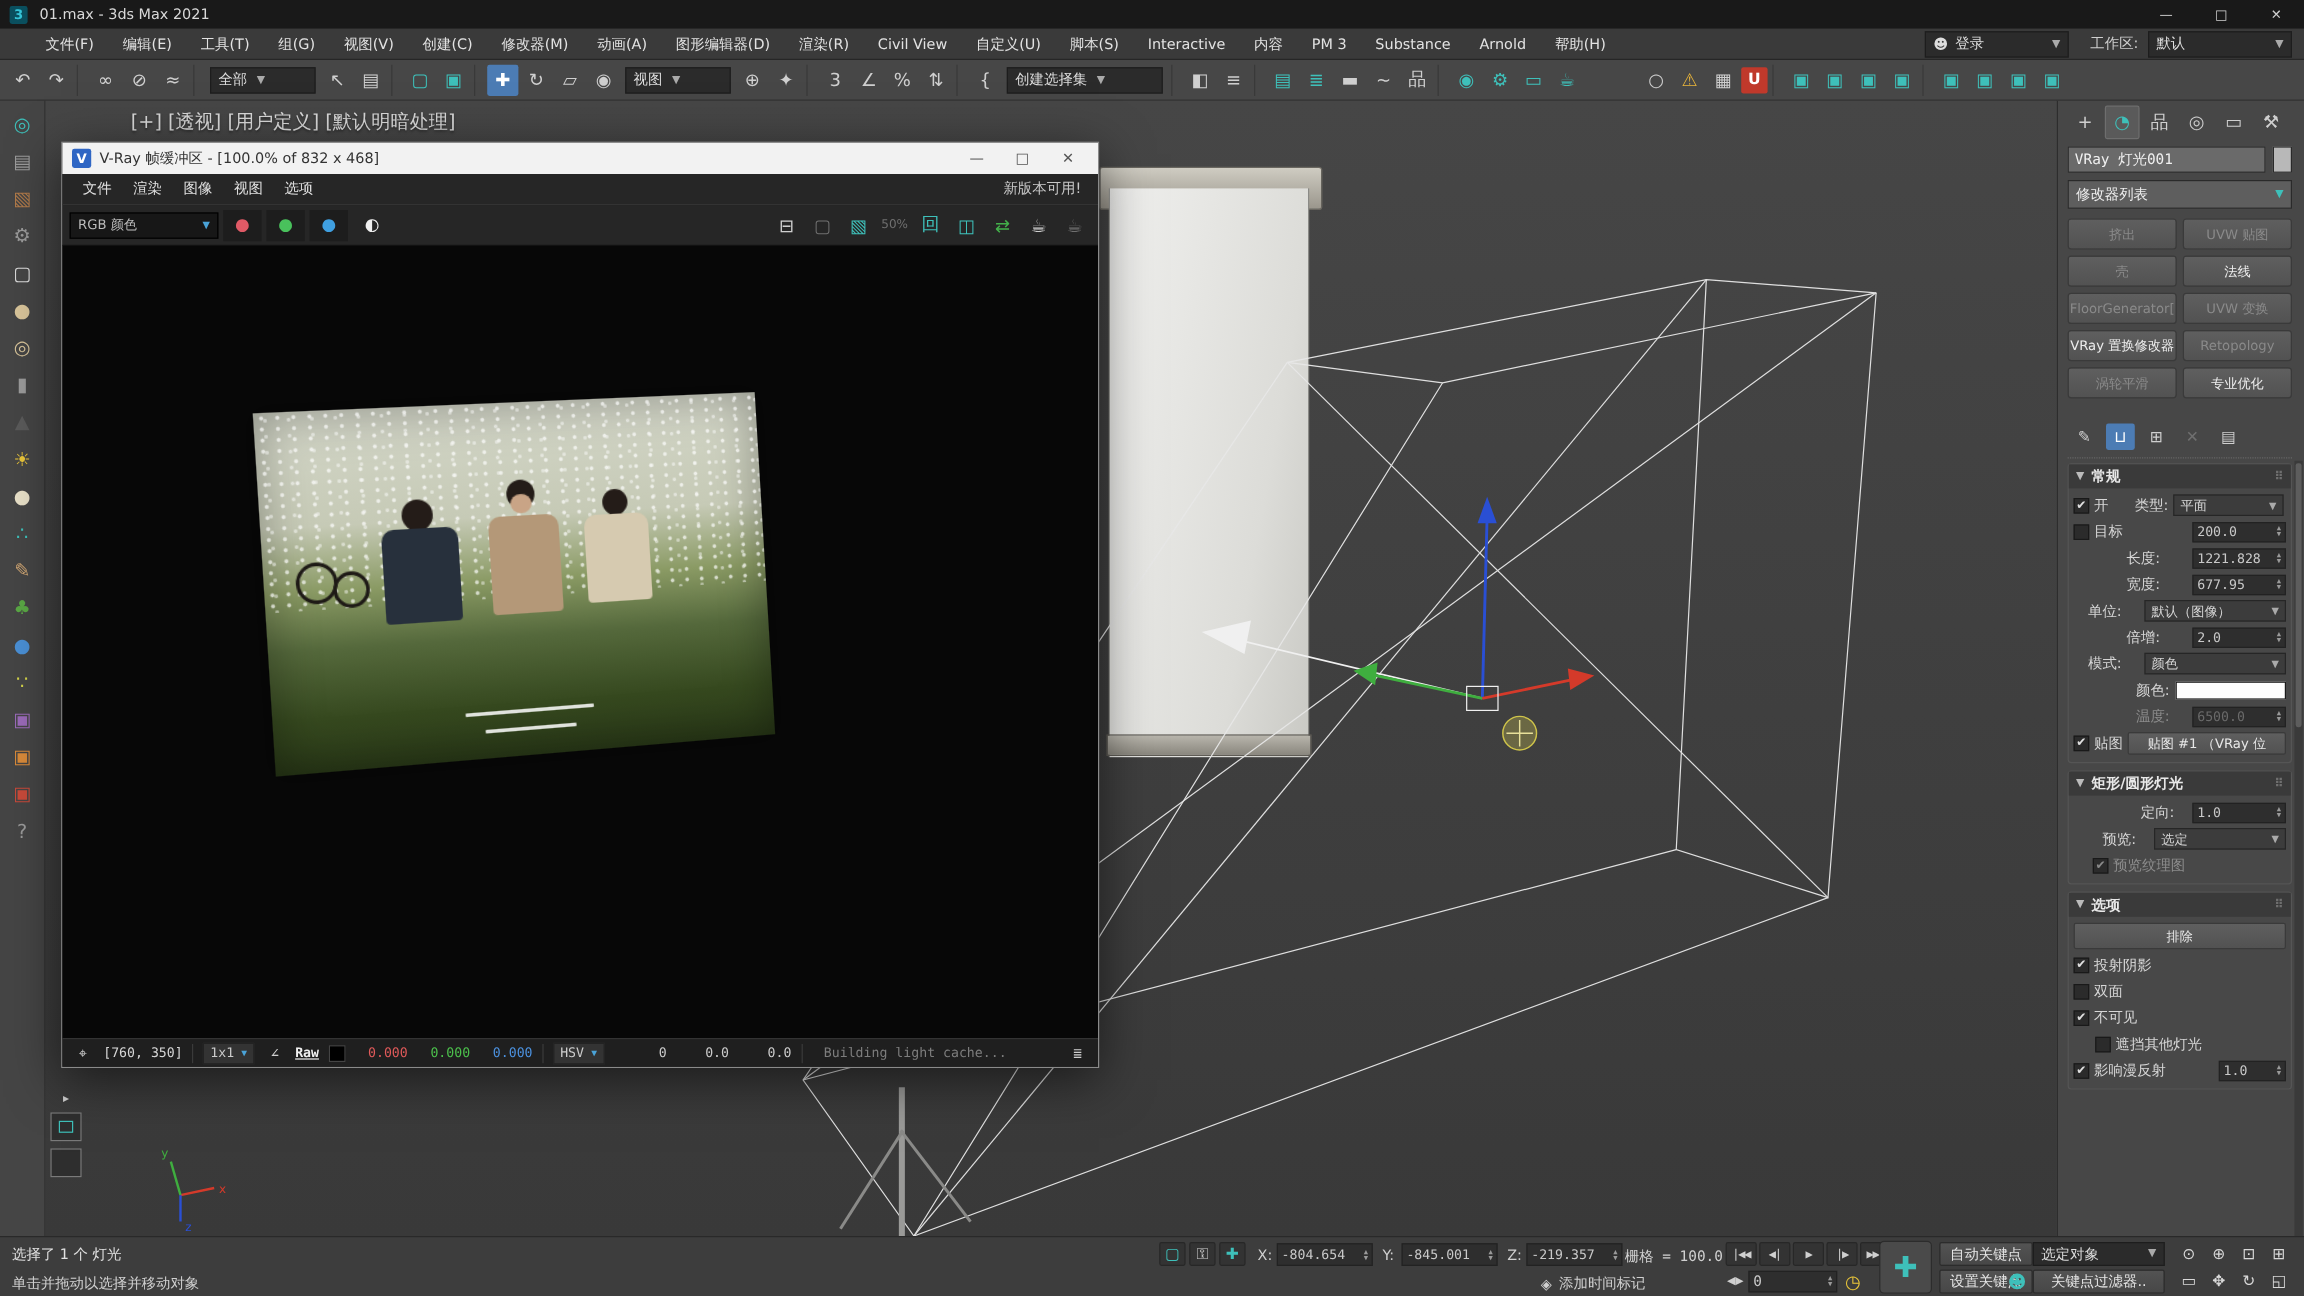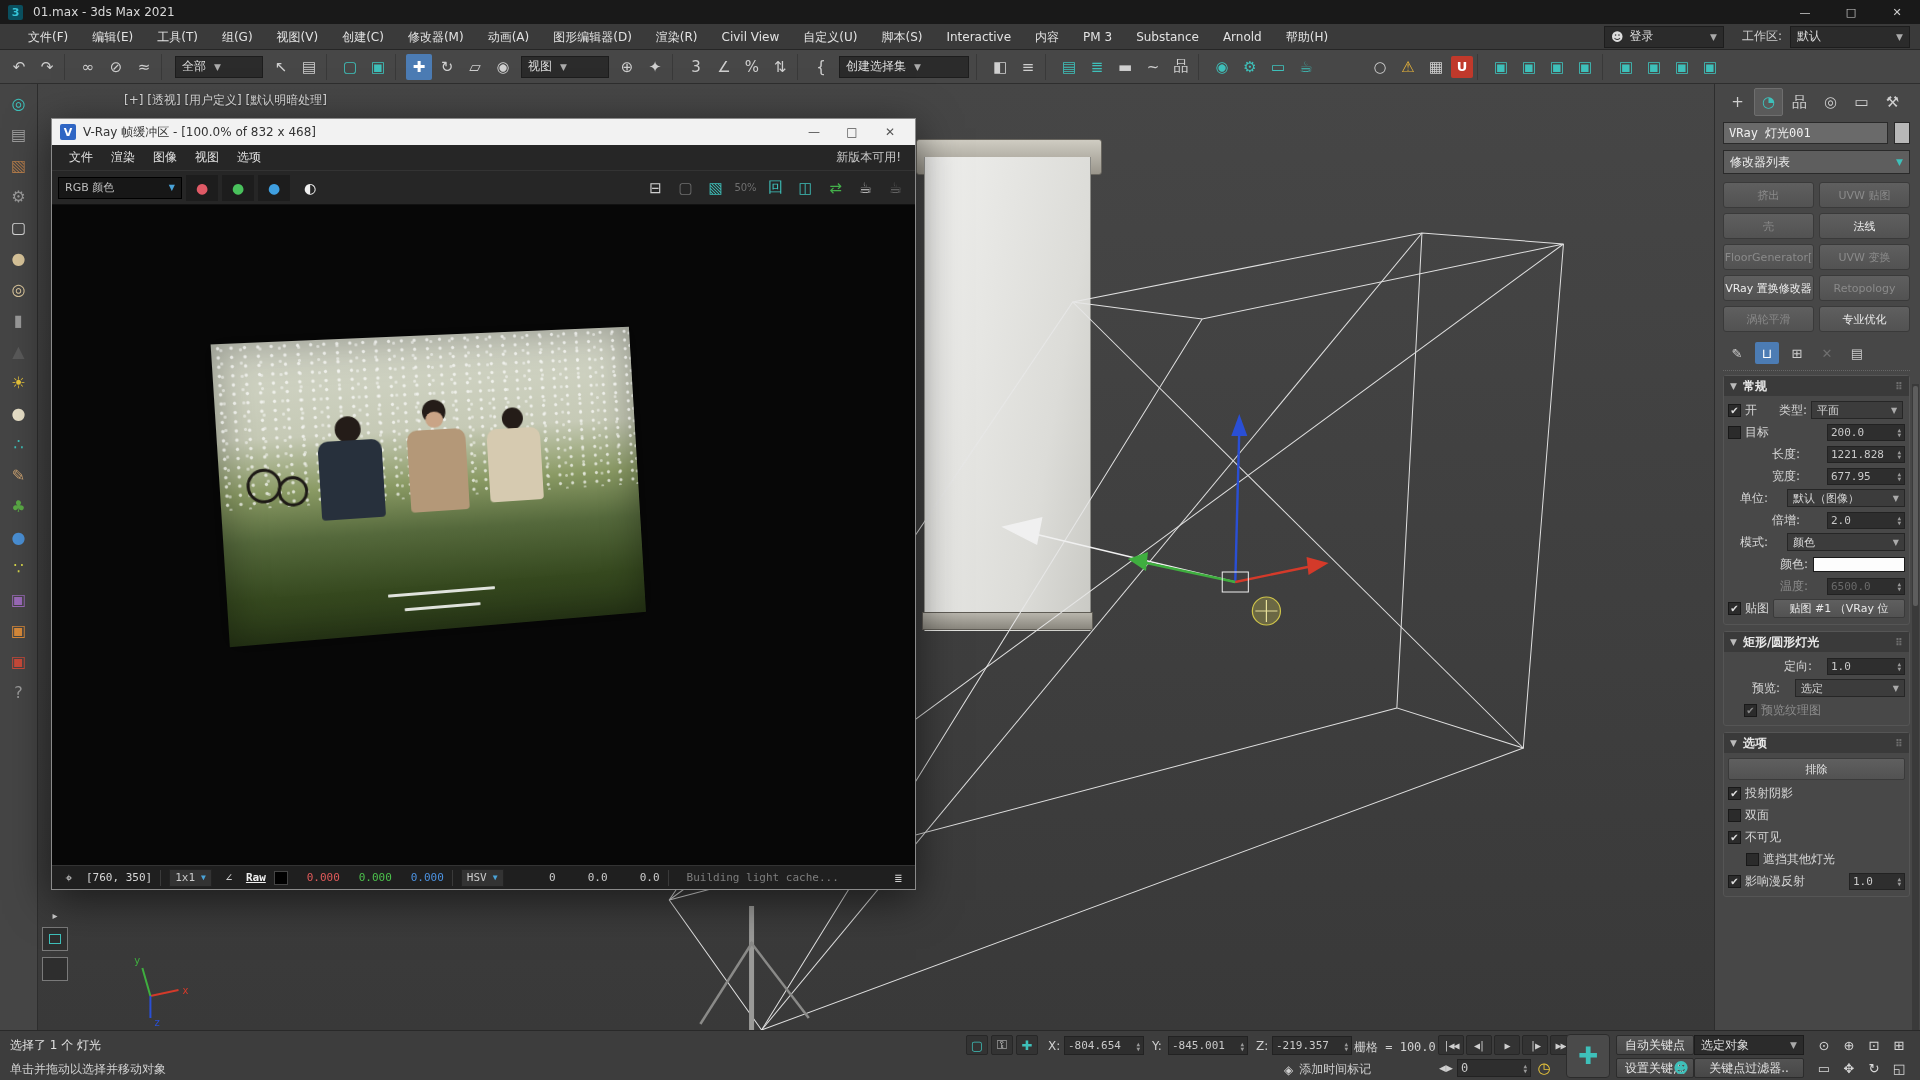--- a/index.html
+++ b/index.html
@@ -12,21 +12,21 @@
     display:flex; align-items:center; padding-left:8px; }
   .logo3 { width:15px; height:15px; background:#0a4f5e; color:#35c4d7; font-weight:bold;
     font-size:11px; display:flex; align-items:center; justify-content:center; border-radius:2px; }
   .titletext { margin-left:10px; color:#d9d9d9; font-size:12px; }
   .wincontrols { margin-left:auto; display:flex; }
   .wincontrols .wc { width:46px; height:24px; display:flex; align-items:center; justify-content:center;
     color:#cfcfcf; font-size:11px; }
 
   
   .menubar { position:absolute; top:24px; left:0; right:0; height:26px; background:#3a3a3a;
-    border-bottom:1px solid #262626; display:flex; align-items:center; padding-left:16px; }
+    border-bottom:1px solid #262626; display:flex; align-items:center; padding-left:26px; }
   .menubar .icon.mitem { width:auto; padding:0 12px; color:#e2e2e2; font-size:12px; height:26px;
     line-height:26px; background:none; }
   .login-box { margin-left:auto; width:120px; height:22px; background:#2b2b2b; border:1px solid #1d1d1d;
     display:flex; align-items:center; padding:0 6px; gap:6px; color:#ddd; }
   .login-box .caret { margin-left:auto; font-size:9px; color:#aaa; }
   .ws-label { margin:0 8px 0 18px; color:#cfcfcf; }
   .ws-dd { width:120px; height:22px; background:#2b2b2b; border:1px solid #1d1d1d; display:flex;
     align-items:center; padding:0 6px; margin-right:10px; color:#ddd; }
   .ws-dd .caret { margin-left:auto; font-size:9px; color:#aaa; }
 
@@ -52,21 +52,21 @@
   .left-toolbar { width:38px; background:#454545; border-right:1px solid #2d2d2d; display:flex;
     flex-direction:column; align-items:center; padding-top:4px; gap:1px; position:relative; }
   .left-toolbar .icon { width:30px; height:30px; font-size:16px; }
   .lt-col1 { color:#3ec0ba; } .lt-gray { color:#9a9a9a; } .lt-rust { color:#b07a4a; }
   .lt-light { color:#d8d8d8; } .lt-beige { color:#d8c49a; } .lt-dark { color:#5a5a5a; }
   .lt-yellow { color:#e9c53a; } .lt-cream { color:#e8e0c8; } .lt-tan { color:#c8a070; }
   .lt-green { color:#5aa845; } .lt-blue { color:#4a8fd4; } .lt-purple { color:#9a6ab8; }
   .lt-orange { color:#d88a3a; } .lt-red { color:#c84a3a; } .lt-multi { color:#d4d44a; }
 
   .viewport { flex:1; position:relative; background:linear-gradient(#464646,#393939); overflow:hidden; }
-  .vp-label { position:absolute; top:8px; left:86px; color:#d8d8d8; font-size:12px; z-index:2;
+  .vp-label { position:absolute; top:8px; left:71px; color:#d8d8d8; font-size:16px; z-index:2;
     text-shadow:0 1px 2px rgba(0,0,0,.4); }
   .vp-svg { position:absolute; inset:0; width:100%; height:100%; }
   .screen-case { position:absolute; left:878px; top:55px; width:186px; height:36px;
     background:linear-gradient(#cfccc2,#9a968c); border:1px solid #6a6760; border-radius:3px; }
   .screen-cloth { position:absolute; left:886px; top:73px; width:167px; height:474px;
     background:linear-gradient(100deg,#f0f0ee,#dcdcd8 70%,#c9c9c4); border-left:1px solid #9a9a96;
     border-right:1px solid #8a8a86; }
   .screen-bar { position:absolute; left:884px; top:528px; width:171px; height:18px;
     background:linear-gradient(#b8b5ac,#8a877e); border:1px solid #5f5c55; }
   .vp-minibtns { position:absolute; left:4px; top:826px; display:flex; flex-direction:column; gap:6px;
@@ -84,21 +84,21 @@
   .cp-tabs { display:flex; gap:2px; margin-bottom:6px; }
   .cp-tabs .icon { width:29px; height:28px; font-size:15px; }
   .cp-tabs .icon.seltab { background:#5a5a5a; color:#3ec0ba; border:1px solid #6e6e6e; }
   .cp-name-row { display:flex; gap:6px; align-items:center; margin-bottom:6px; }
   .cp-name { flex:1; height:22px; background:#6a6a6a; border:1px solid #2a2a2a; color:#f0f0f0;
     font-size:12px; padding:0 5px; font-family:"DejaVu Sans Mono",monospace; }
   .cp-swatch { width:22px; height:22px; background:#b8b8b8; border:1px solid #2a2a2a; }
   .cp-dd { height:24px; background:#5e5e5e; border:1px solid #2a2a2a; display:flex; align-items:center;
     padding:0 6px; color:#eee; margin-bottom:8px; }
   .cp-dd .caret { margin-left:auto; font-size:9px; color:#3ec0ba; }
-  .mod-grid { display:grid; grid-template-columns:1fr 1fr; gap:5px; margin-bottom:8px; }
+  .mod-grid { display:grid; grid-template-columns:1fr 1fr; gap:5px; margin-bottom:19px; }
   .mod-btn { height:26px; background:linear-gradient(#5f5f5f,#525252); border:1px solid #3a3a3a;
     border-radius:3px; display:flex; align-items:center; justify-content:center; font-size:11px;
     color:#ededed; overflow:hidden; white-space:nowrap; }
   .mod-btn.dim { color:#8a8a8a; }
   .stack-box { height:132px; background:#3a3a3a; border:1px solid #2a2a2a; margin-bottom:4px; }
   .stack-row { height:22px; background:#4c7cb4; display:flex; align-items:center; gap:6px;
     padding:0 6px; color:#fff; }
   .bulb { width:9px; height:9px; border-radius:50%; background:#e8e169; border:1px solid #8a8a3a; }
   .stack-tools { display:flex; gap:6px; align-items:center; padding:2px 0 6px 2px; border-bottom:1px dotted #666; margin-bottom:4px; }
   .stack-tools .icon { width:24px; height:22px; font-size:13px; }

